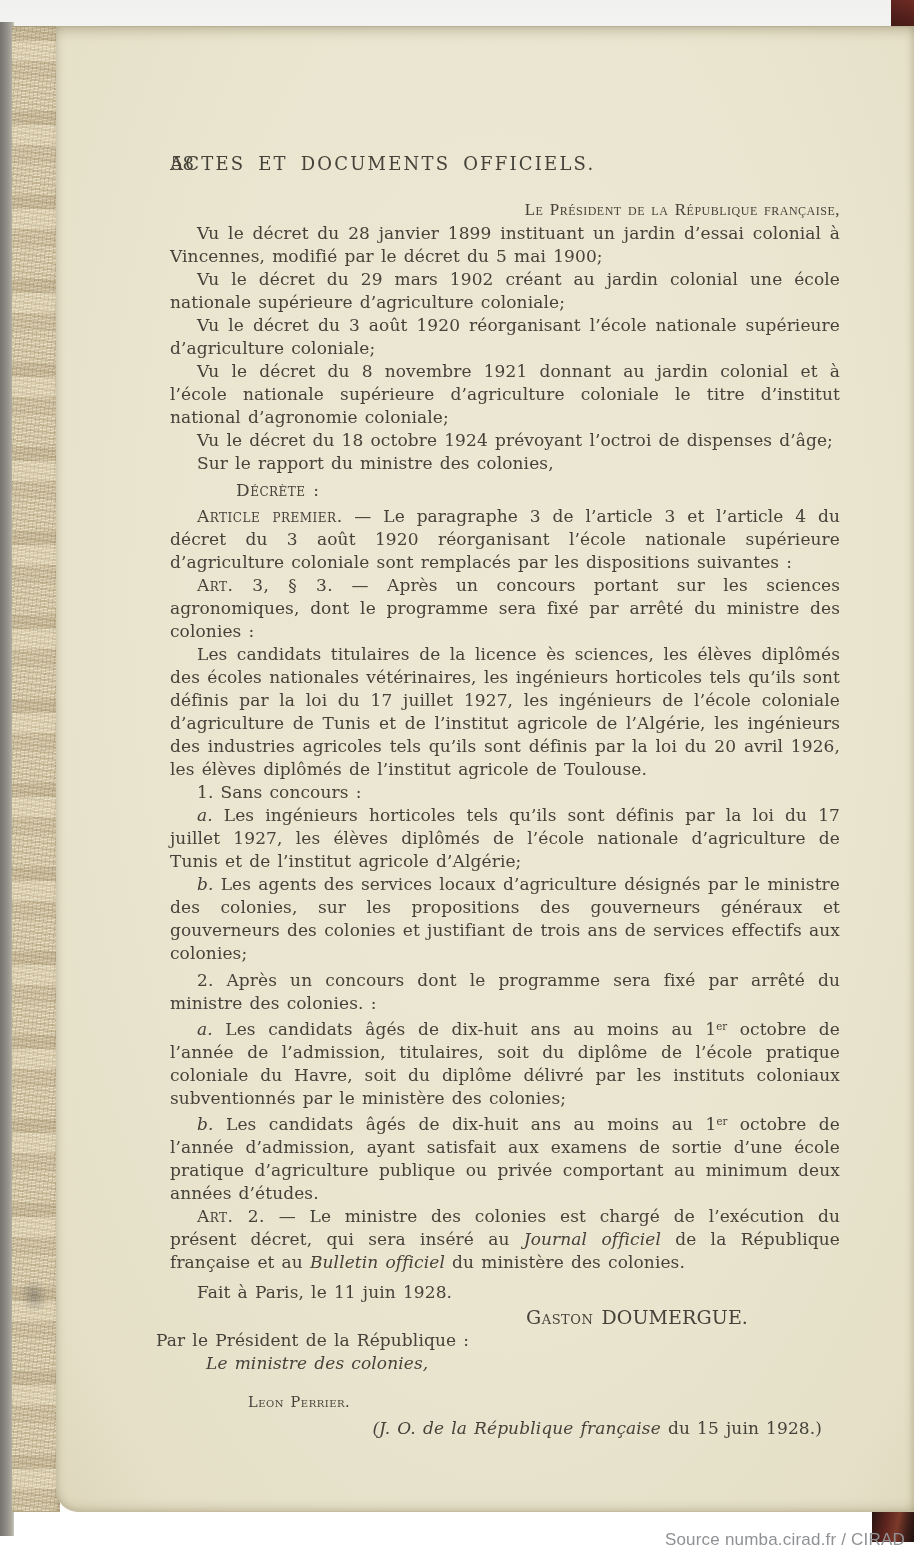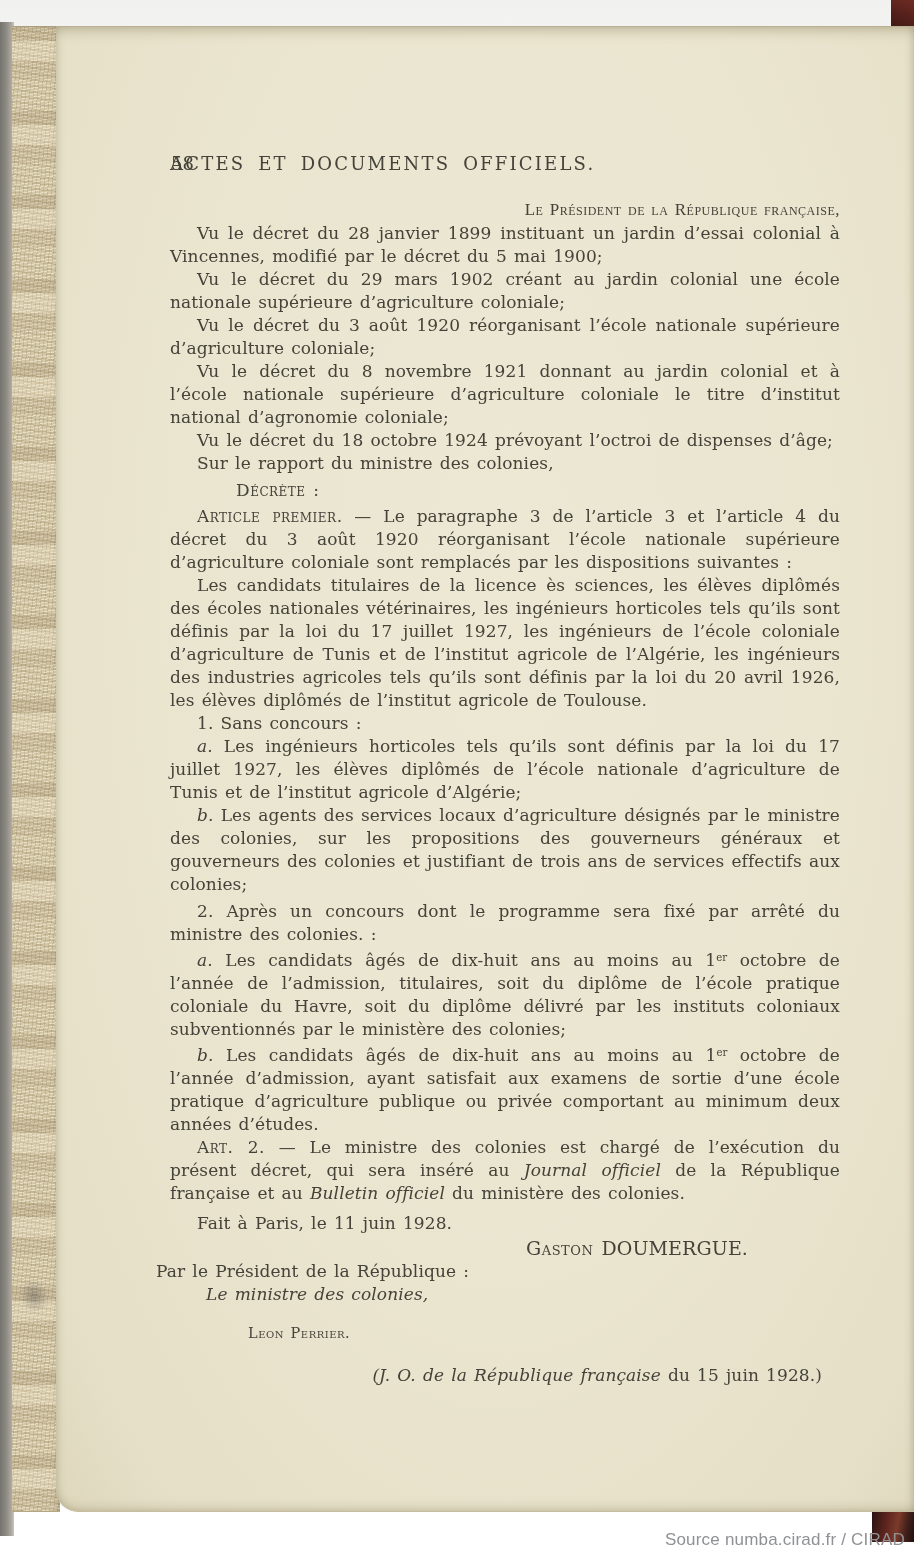--- a/index.html
+++ b/index.html
@@ -67,21 +67,21 @@
   .body{margin-top:22px; font-size:17px; line-height:23px; word-spacing:1.6px; letter-spacing:.1px;}
   .body p{margin:0; text-align:justify; text-indent:27px;}
   .body p.k-intro{text-indent:0; text-align:right; margin-left:56px; margin-bottom:1px;font-family:Liberation Serif, serif;}
   .body p.k-decrete{text-indent:0; text-align:left; margin-left:66px; margin-top:4px; margin-bottom:3px;}
   .body p.k-gap{margin-top:4px;}
   .body p.k-fait{text-align:left; margin-top:7px;}
   .body p.k-sig{text-align:right; text-indent:0; padding-right:92px; margin-top:2px; font-size:19px;}
   .body p.k-parle{text-align:left; text-indent:0; margin-left:-14px; }
   .body p.k-ministre{text-align:left; text-indent:0; margin-left:36px; font-style:italic;}
   .body p.k-perrier{text-align:left; text-indent:0; margin-left:78px; font-size:14.5px; letter-spacing:.8px; margin-top:16px;}
-  .body p.k-jo{text-align:right; text-indent:0; padding-right:18px; margin-top:19px;}
+  .body p.k-jo{text-align:right; text-indent:0; padding-right:18px; margin-top:3px;}
   .sc{font-variant:small-caps; letter-spacing:.5px;}
   .it{font-style:italic;}
   .sup{font-size:.6em; vertical-align:.5em; letter-spacing:0;}
   .footer-attribution{
     position:absolute; right:9px; bottom:16px;
     font-family:"Liberation Sans", sans-serif;
     font-size:17px; color:#8f9194; letter-spacing:.2px;
   }
 </style>
 </head>
@@ -105,20 +105,21 @@
         <div class="body">
             <p class="k-intro"><span class="sc">Le Président de la République française,</span></p>
             <p><span>Vu le décret du 28 janvier 1899 instituant un jardin d’essai colonial à Vincennes, modifié par le décret du 5 mai 1900;</span></p>
             <p><span>Vu le décret du 29 mars 1902 créant au jardin colonial une école nationale supérieure d’agriculture coloniale;</span></p>
             <p><span>Vu le décret du 3 août 1920 réorganisant l’école nationale supérieure d’agriculture coloniale;</span></p>
             <p><span>Vu le décret du 8 novembre 1921 donnant au jardin colonial et à l’école nationale supérieure d’agriculture coloniale le titre d’institut national d’agronomie coloniale;</span></p>
             <p><span>Vu le décret du 18 octobre 1924 prévoyant l’octroi de dispenses d’âge;</span></p>
             <p><span>Sur le rapport du ministre des colonies,</span></p>
             <p class="k-decrete"><span class="sc">Décrète :</span></p>
             <p><span class="sc">Article premier.</span><span> — Le paragraphe 3 de l’article 3 et l’article 4 du décret du 3 août 1920 réorganisant l’école nationale supérieure d’agriculture coloniale sont remplacés par les dispositions suivantes :</span></p>
+            <p><span class="sc">Art. 3, § 3.</span><span> — Après un concours portant sur les sciences agronomiques, dont le programme sera fixé par arrêté du ministre des colonies :</span></p>
             <p><span>Les candidats titulaires de la licence ès sciences, les élèves diplômés des écoles nationales vétérinaires, les ingénieurs horticoles tels qu’ils sont définis par la loi du 17 juillet 1927, les ingénieurs de l’école coloniale d’agriculture de Tunis et de l’institut agricole de l’Algérie, les ingénieurs des industries agricoles tels qu’ils sont définis par la loi du 20 avril 1926, les élèves diplômés de l’institut agricole de Toulouse.</span></p>
             <p><span>1. Sans concours :</span></p>
             <p><span class="it">a.</span><span> Les ingénieurs horticoles tels qu’ils sont définis par la loi du 17 juillet 1927, les élèves diplômés de l’école nationale d’agriculture de Tunis et de l’institut agricole d’Algérie;</span></p>
             <p><span class="it">b.</span><span> Les agents des services locaux d’agriculture désignés par le ministre des colonies, sur les propositions des gouverneurs généraux et gouverneurs des colonies et justifiant de trois ans de services effectifs aux colonies;</span></p>
             <p class="k-gap"><span>2. Après un concours dont le programme sera fixé par arrêté du ministre des colonies. :</span></p>
             <p><span class="it">a.</span><span> Les candidats âgés de dix-huit ans au moins au 1</span><span class="sup">er</span><span> octobre de l’année de l’admission, titulaires, soit du diplôme de l’école pratique coloniale du Havre, soit du diplôme délivré par les instituts coloniaux subventionnés par le ministère des colonies;</span></p>
             <p><span class="it">b.</span><span> Les candidats âgés de dix-huit ans au moins au 1</span><span class="sup">er</span><span> octobre de l’année d’admission, ayant satisfait aux examens de sortie d’une école pratique d’agriculture publique ou privée comportant au minimum deux années d’études.</span></p>
             <p><span class="sc">Art. 2.</span><span> — Le ministre des colonies est chargé de l’exécution du présent décret, qui sera inséré au </span><span class="it">Journal officiel</span><span> de la République française et au </span><span class="it">Bulletin officiel</span><span> du ministère des colonies.</span></p>
             <p class="k-fait"><span>Fait à Paris, le 11 juin 1928.</span></p>
             <p class="k-sig"><span class="sc">Gaston </span><span>DOUMERGUE.</span></p>

